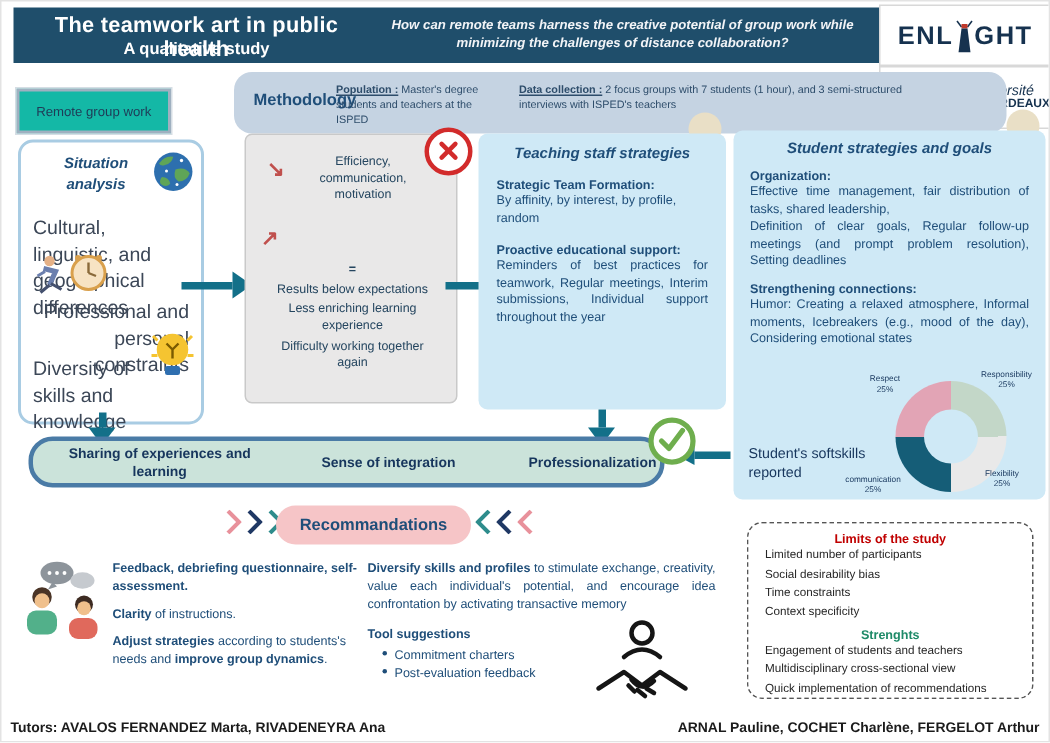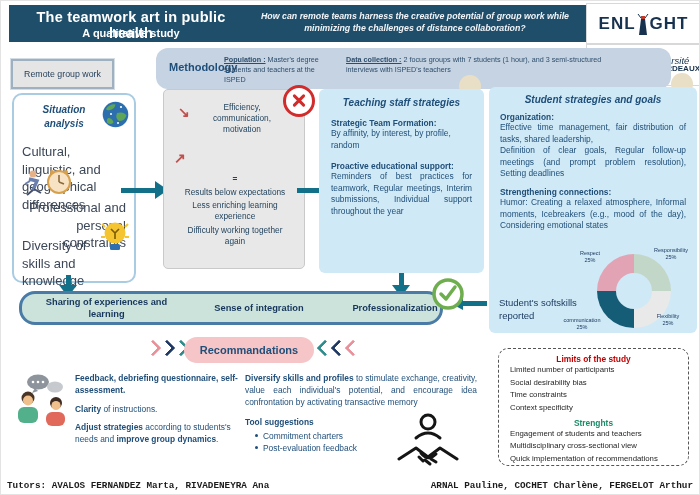--- a/index.html
+++ b/index.html
@@ -20,21 +20,21 @@
   .enl-txt{color:#16324f;font-weight:bold;font-size:17px;letter-spacing:1px;}
   .isped-box{left:585px;top:43px;width:113px;height:40px;gap:3px;}
   .isped-t{color:#2aa7b8;font-weight:bold;font-size:11.5px;letter-spacing:.5px;line-height:1;}
   .isped-sub{font-size:3.5px;color:#a14a4a;letter-spacing:.3px;margin-top:1px;}
   .slash{width:2px;height:26px;background:#8fc3d9;transform:rotate(18deg);}
   .univ-script{font-style:italic;font-size:9.5px;color:#16324f;line-height:1;}
   .univ-bold{font-size:8px;color:#16324f;font-weight:bold;text-align:right;line-height:1.1;}
   .univ-de{font-size:5px;font-weight:normal;vertical-align:2px;}
   
   .remote{left:10px;top:58px;width:99px;height:26px;border:2px solid #9fb0c0;outline:1px solid #d5dde4;
-          background:#e5e5e5;display:flex;align-items:center;justify-content:center;
+          background:#14b8a6;display:flex;align-items:center;justify-content:center;
           font-size:8.8px;color:#1f3b57;}
   
   .metho{left:155px;top:47px;width:483px;height:41px;background:#c5d3e2;border-radius:12px;padding-left:32px;}
   .metho-label{position:absolute;left:13px;top:13px;font-size:11px;font-weight:bold;color:#1f4e79;}
   .m-col{position:absolute;top:7px;font-size:7.2px;color:#2e4d6b;line-height:1.4;text-align:left;}
   .u{text-decoration:underline;}
   
   .col1{left:11px;top:92px;width:124px;height:190px;border:2px solid #a9cce3;border-radius:10px;background:#fff;box-sizing:border-box;}
   .c1-title{position:absolute;left:14px;top:8px;width:72px;font-size:10px;font-weight:bold;font-style:italic;
             color:#1f4e79;line-height:1.35;text-align:center;}
@@ -77,21 +77,21 @@
   .rec-left{left:74px;top:372px;width:166px;font-size:8.4px;color:#1f4e79;line-height:1.4;}
   .rec-mid{left:244px;top:372px;width:232px;font-size:8.4px;color:#1f4e79;line-height:1.4;}
   .jp{text-align:justify;}
   .b{font-weight:bold;}
   .dot{display:inline-block;width:3px;height:3px;border-radius:50%;background:#1f4e79;margin:0 5px 2px 10px;}
   .limits{left:497px;top:347px;width:191px;height:118px;border:1.5px dashed #555;border-radius:10px;
           box-sizing:border-box;padding-top:5px;background:#fff;}
   .lim-title{font-size:8.4px;font-weight:bold;color:#c00000;text-align:center;}
   .str-title{font-size:8.4px;font-weight:bold;color:#1e8a68;text-align:center;margin-top:3px;}
   .lim-item{font-size:7.8px;color:#262626;margin-left:11px;line-height:1.62;}
-  .footer{top:479px;font-size:9.3px;font-weight:bold;color:#1b1b1b;font-family:Liberation Mono, monospace;}
+  .footer{top:479px;font-size:9.3px;font-weight:bold;color:#1b1b1b;}
 </style>
 </head>
 <body>
 
 <div class="poster">
 
   <div class="abs header">
     <div class="h-title">The teamwork art in public health</div>
     <div class="h-sub">A qualitative study</div>
     <div class="h-q">How can remote teams harness the creative potential of group work while minimizing the challenges of distance collaboration?</div>

